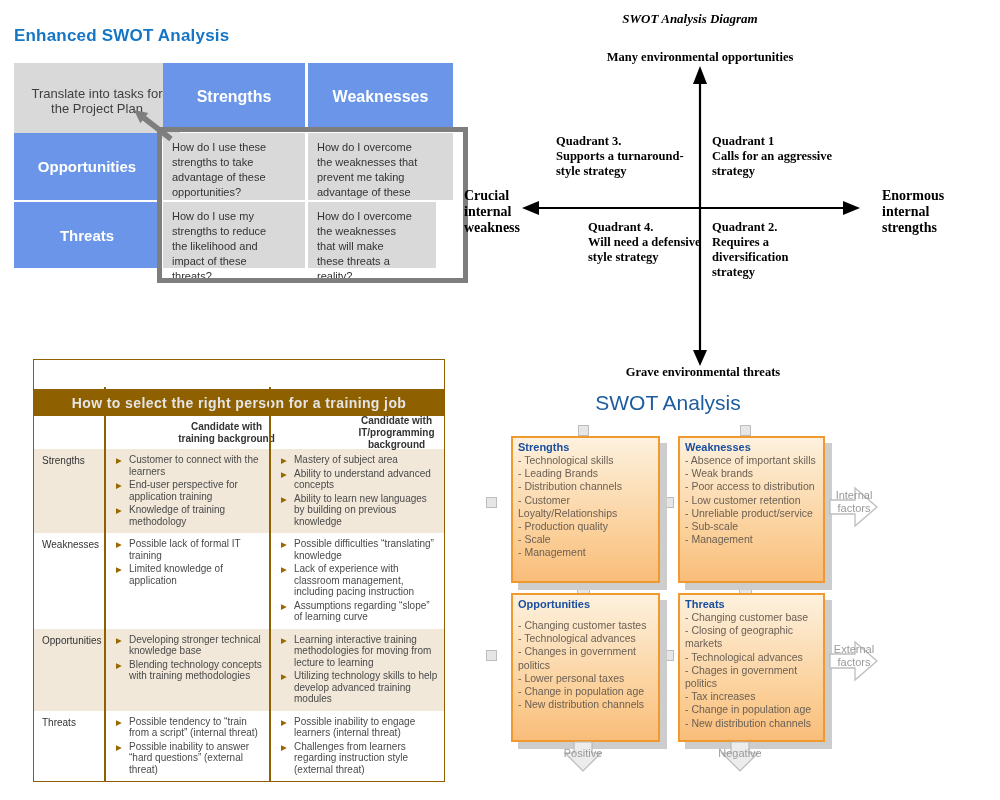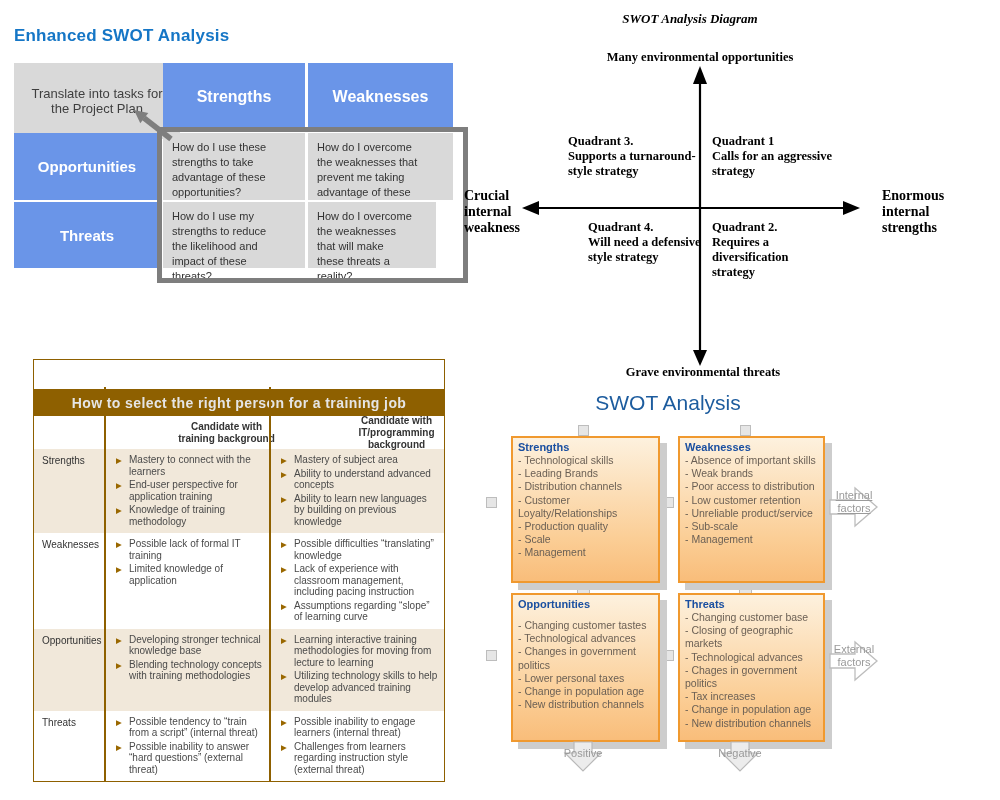--- a/index.html
+++ b/index.html
@@ -85,21 +85,21 @@
 
   <div class="qd">
     <div class="abs qd-title">SWOT Analysis Diagram</div>
     <div class="abs qd-top">Many environmental opportunities</div>
     <div class="abs qd-side preline" style="left:464px;top:188px;">Crucial
 internal
 weakness</div>
     <div class="abs qd-side preline" style="left:882px;top:188px;">Enormous
 internal
 strengths</div>
-    <div class="abs qd-quad preline" style="left:568px;top:134px;">Quadrant 3.
+    <div class="abs qd-quad preline" style="left:556px;top:134px;">Quadrant 3.
 Supports a turnaround-
 style strategy</div>
     <div class="abs qd-quad preline" style="left:712px;top:134px;">Quadrant 1
 Calls for an aggressive
 strategy</div>
     <div class="abs qd-quad preline" style="left:588px;top:220px;">Quadrant 4.
 Will need a defensive
 style strategy</div>
     <div class="abs qd-quad preline" style="left:712px;top:220px;">Quadrant 2.
 Requires a
@@ -114,21 +114,21 @@
       <div class="c1"></div>
       <div class="h preline" style="width:165px;">Candidate with
 training background</div>
       <div class="h preline" style="flex:1;">Candidate with
 IT/programming background</div>
     </div>
 
     <div class="tt-row tt-beige" style="min-height:61px;">
       <div class="c1">Strengths</div>
       <div class="c2">
-          <div class="t-item">Mastery to connect with the learners</div>
+          <div class="t-item">Customer to connect with the learners</div>
           <div class="t-item">End-user perspective for application training</div>
           <div class="t-item">Knowledge of training methodology</div>
         </div>
       <div class="c3">
           <div class="t-item">Mastery of subject area</div>
           <div class="t-item">Ability to understand advanced concepts</div>
           <div class="t-item">Ability to learn new languages by building on previous knowledge</div>
         </div>
     </div>
     <div class="tt-row" style="min-height:83px;">
@@ -224,21 +224,21 @@
           <div class="s-item">- Changing customer base</div>
           <div class="s-item">- Closing of geographic markets</div>
           <div class="s-item">- Technological advances</div>
           <div class="s-item">- Chages in government politics</div>
           <div class="s-item">- Tax increases</div>
           <div class="s-item">- Change in population age</div>
           <div class="s-item">- New distribution channels</div>
         </div>
     </div>
 
-    <div class="flow-label" style="left:832px;top:489px;width:44px;text-decoration:underline;">Internal factors</div>
+    <div class="flow-label" style="left:832px;top:489px;width:44px;">Internal factors</div>
     <div class="flow-label" style="left:832px;top:643px;width:44px;">External factors</div>
     <div class="flow-label" style="left:548px;top:747px;width:70px;">Positive</div>
     <div class="flow-label" style="left:705px;top:747px;width:70px;">Negative</div>
   </div>
 
   <svg class="overlay" width="1000" height="800" viewBox="0 0 1000 800">
 
     <g>
       <line x1="171" y1="139" x2="144" y2="118" stroke="#7E7E7E" stroke-width="5.5"></line>
       <polygon points="134,110 148.3,113 140.3,123.2" fill="#7E7E7E"></polygon>

